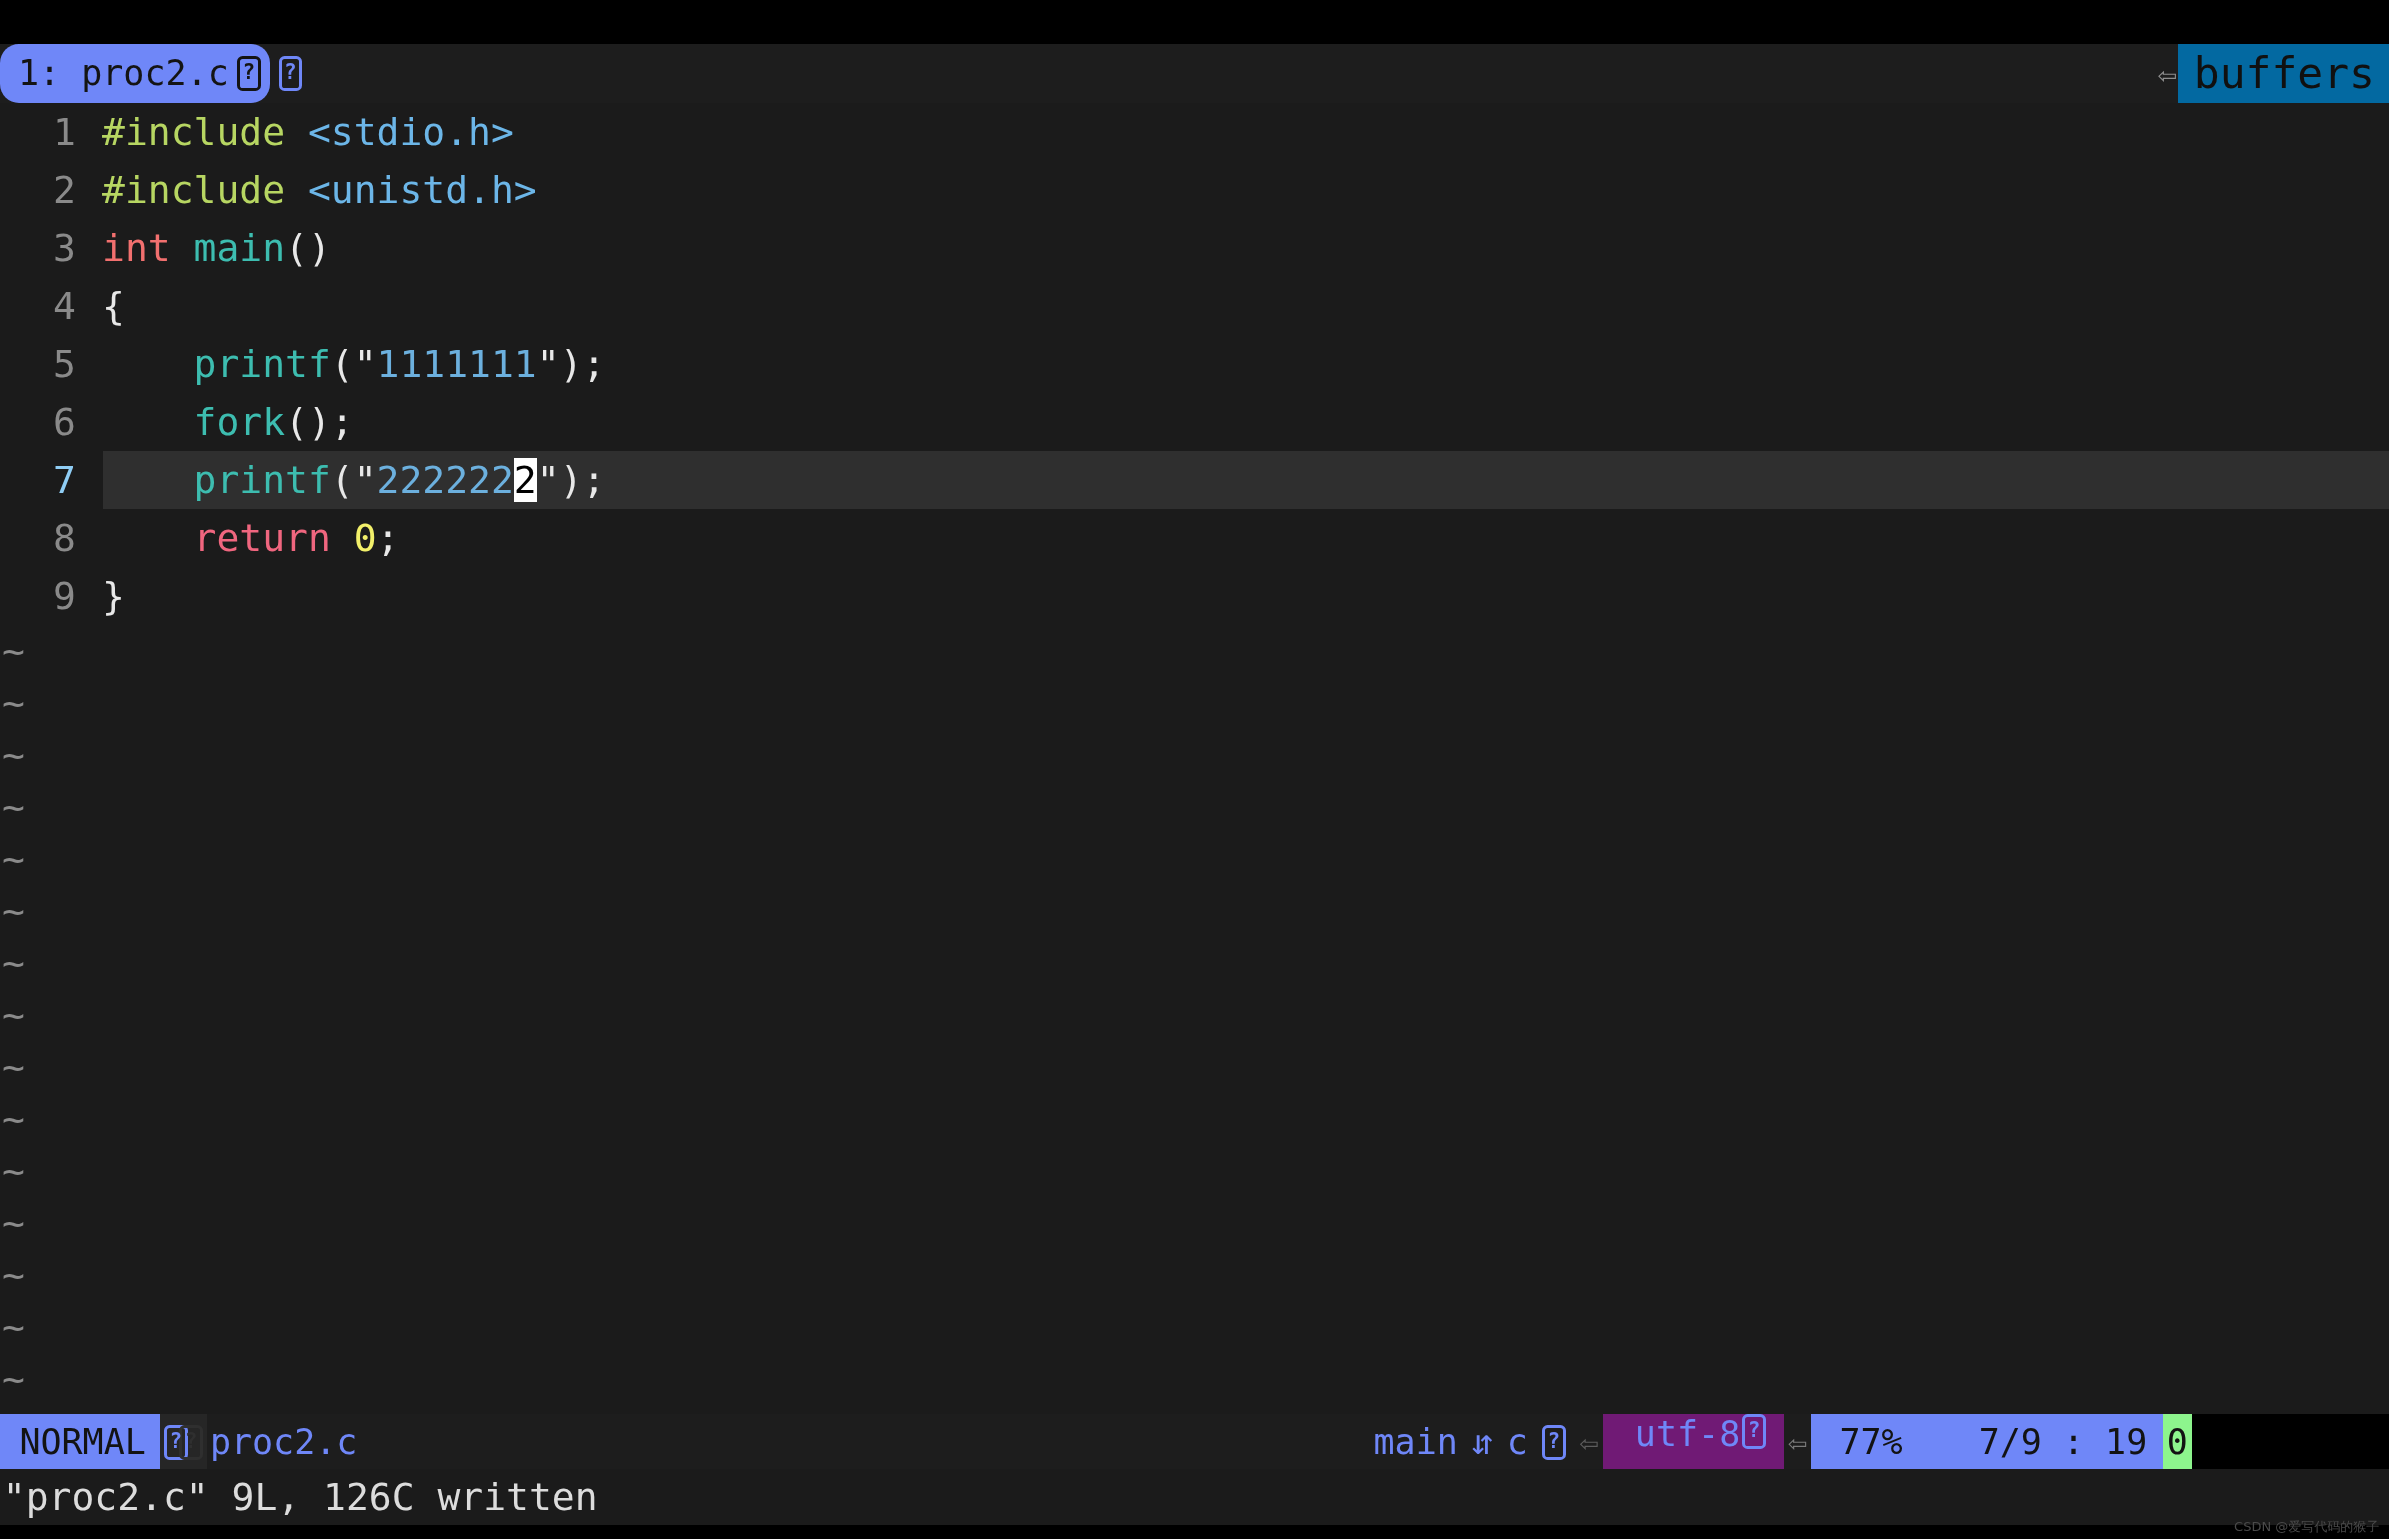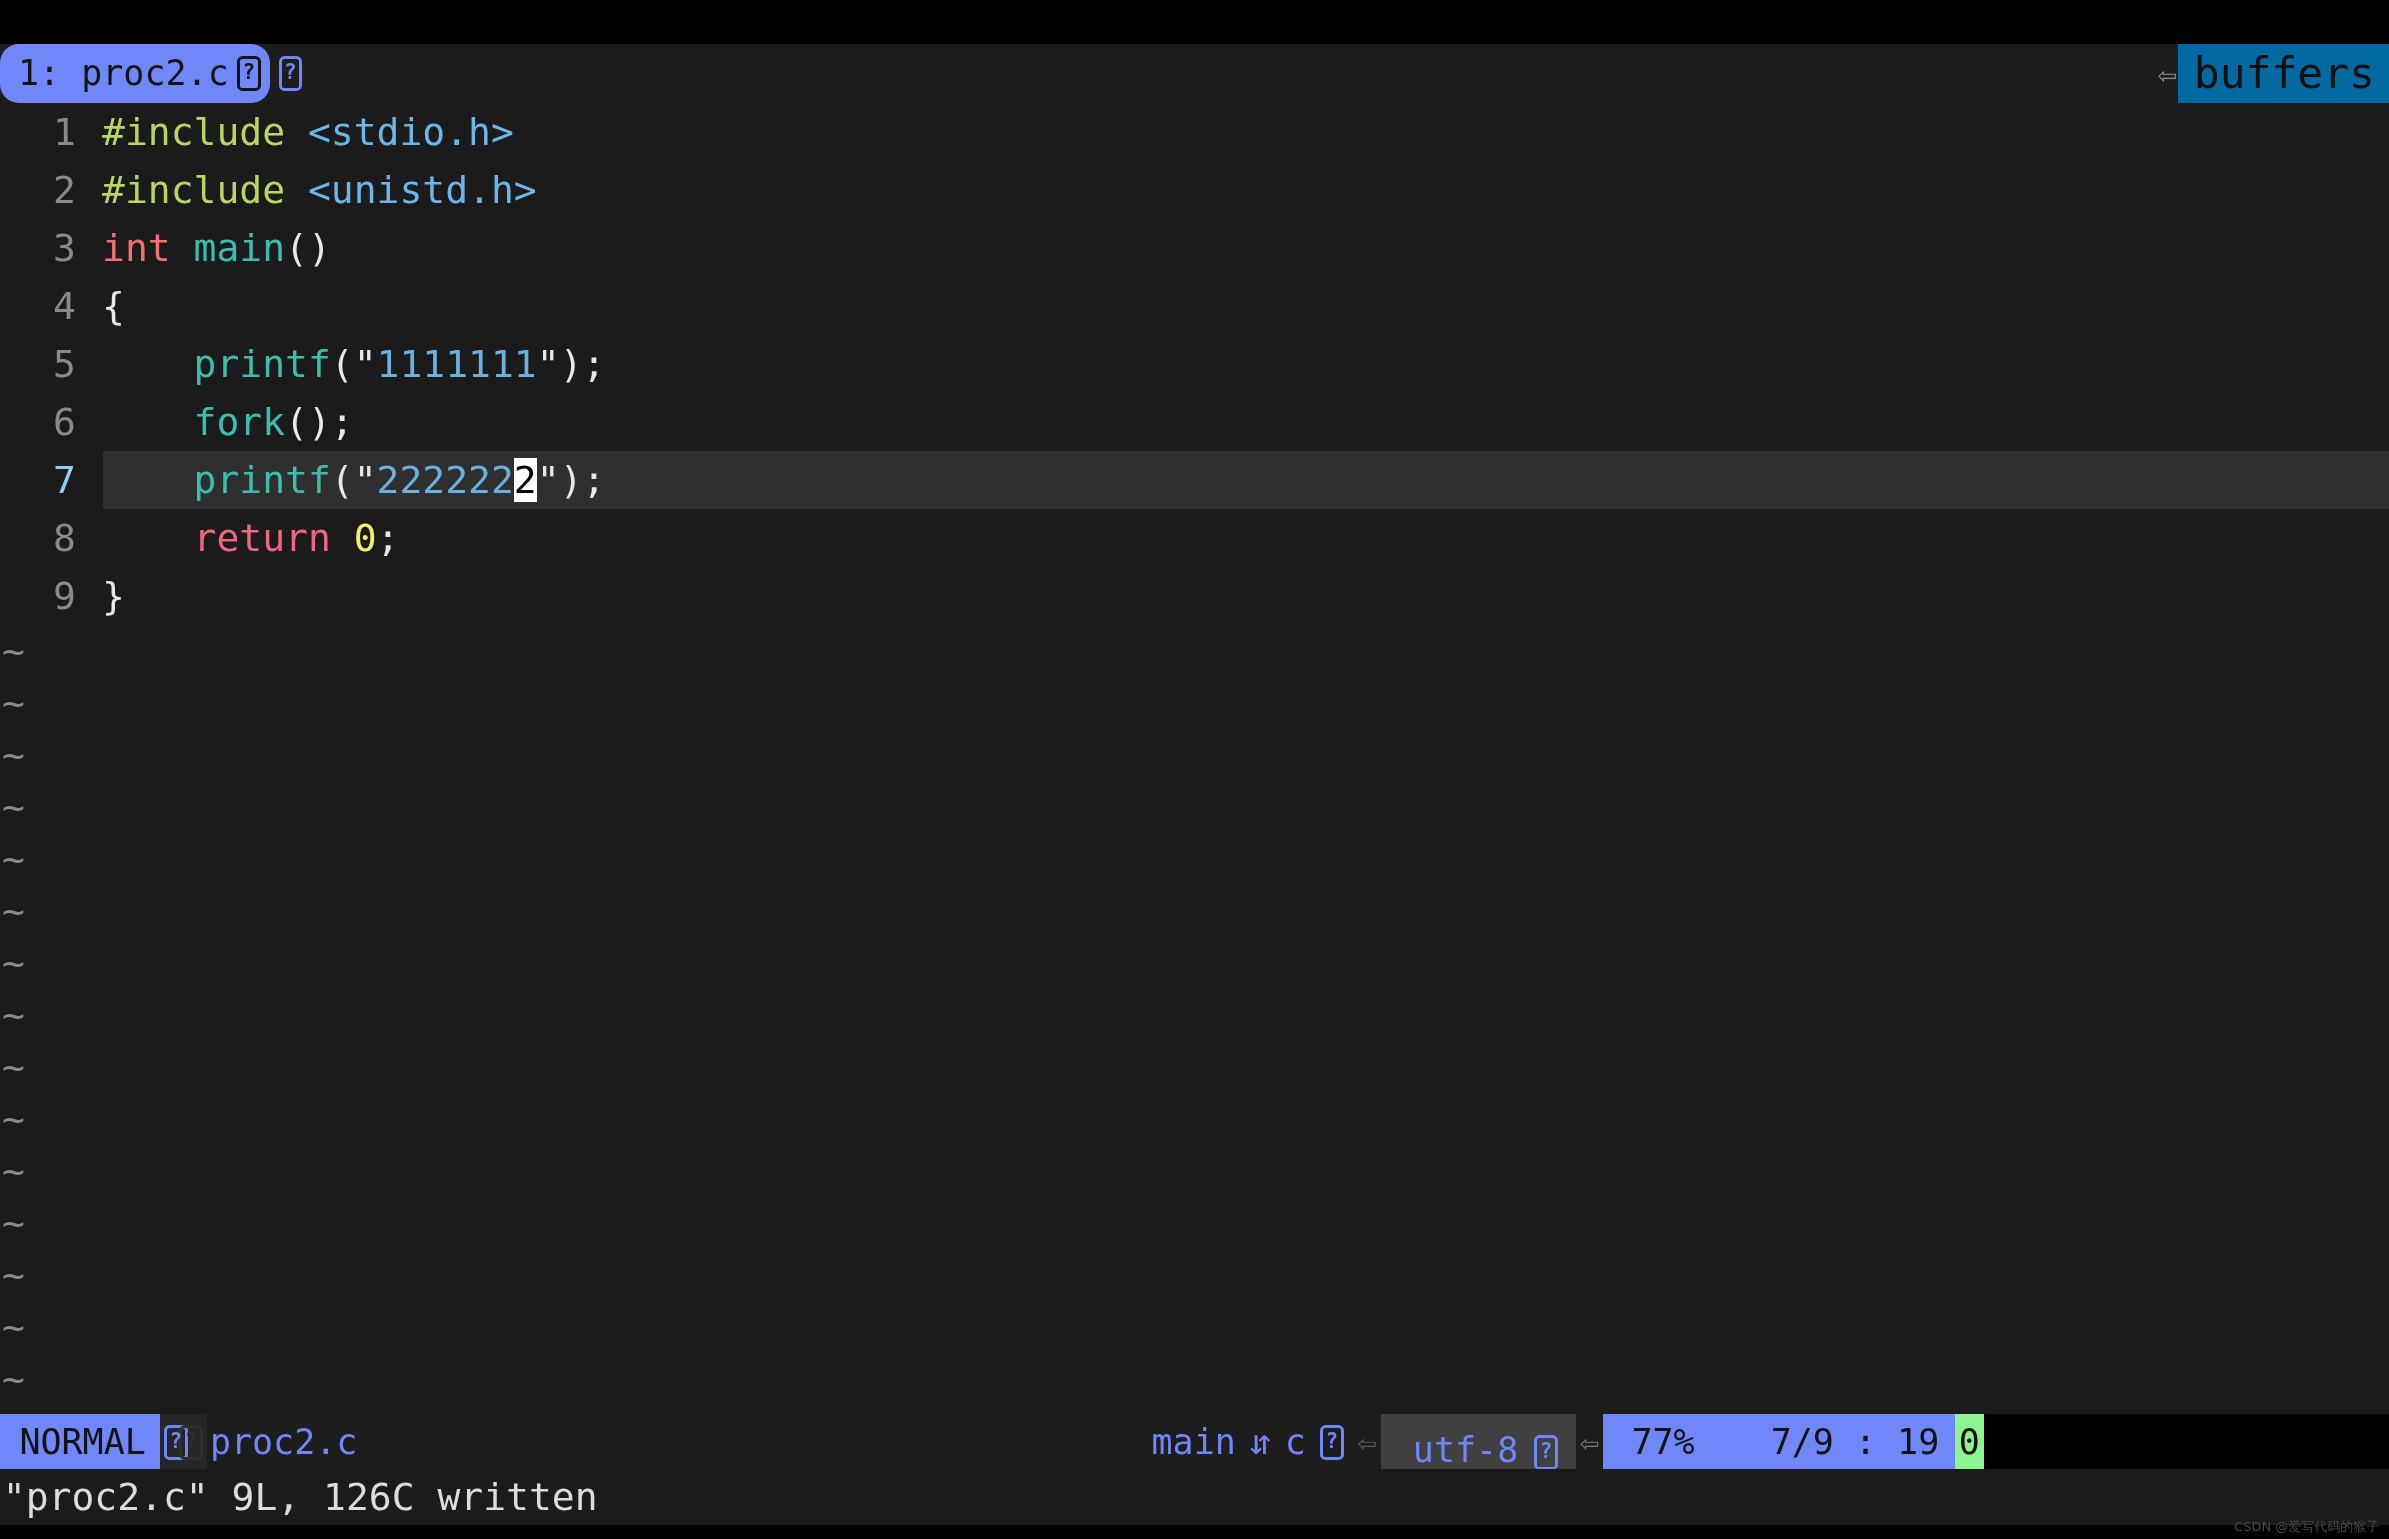--- a/index.html
+++ b/index.html
@@ -130,21 +130,21 @@
   .t-kw     { color: #f0667f; }
   .t-num    { color: #f2f06a; }
   .cursor-blk {
     background: #ffffff;
     color: #000000;
   }
 
   
   .statusline {
     position: absolute; left: 0; top: 1414px;
-    width: 1984px; height: 56px;
+    width: 2192px; height: 56px;
     background: #1d1d1d;
     display: flex; align-items: stretch;
     font-size: 35px;
   }
   .sl-mode {
     background: #6f87f8;
     color: #131313;
     display: flex; align-items: center;
     padding: 0 14px 0 19.4px;
     line-height: 1;
@@ -168,24 +168,24 @@
     white-space: pre;
     padding-right: 9.7px;
   }
   .sl-sep {
     color: #5d5d5d;
     display: flex; align-items: center;
     font-size: 32px;
     padding: 0 4.2px;
   }
   .sl-enc {
-    background: #404040;
+    background: #701a75;
     color: #6f87f8;
-    display: flex; align-items: flex-end;
-    gap: 16px;
+    display: flex; align-items: flex-start;
+    gap: 2px;
     padding: 0 18px 0 32px;
     white-space: pre;
   }
   .sl-pct {
     background: #6f87f8;
     color: #131313;
     display: flex; align-items: center;
     padding: 0 0 0 28px;
     white-space: pre;
   }

